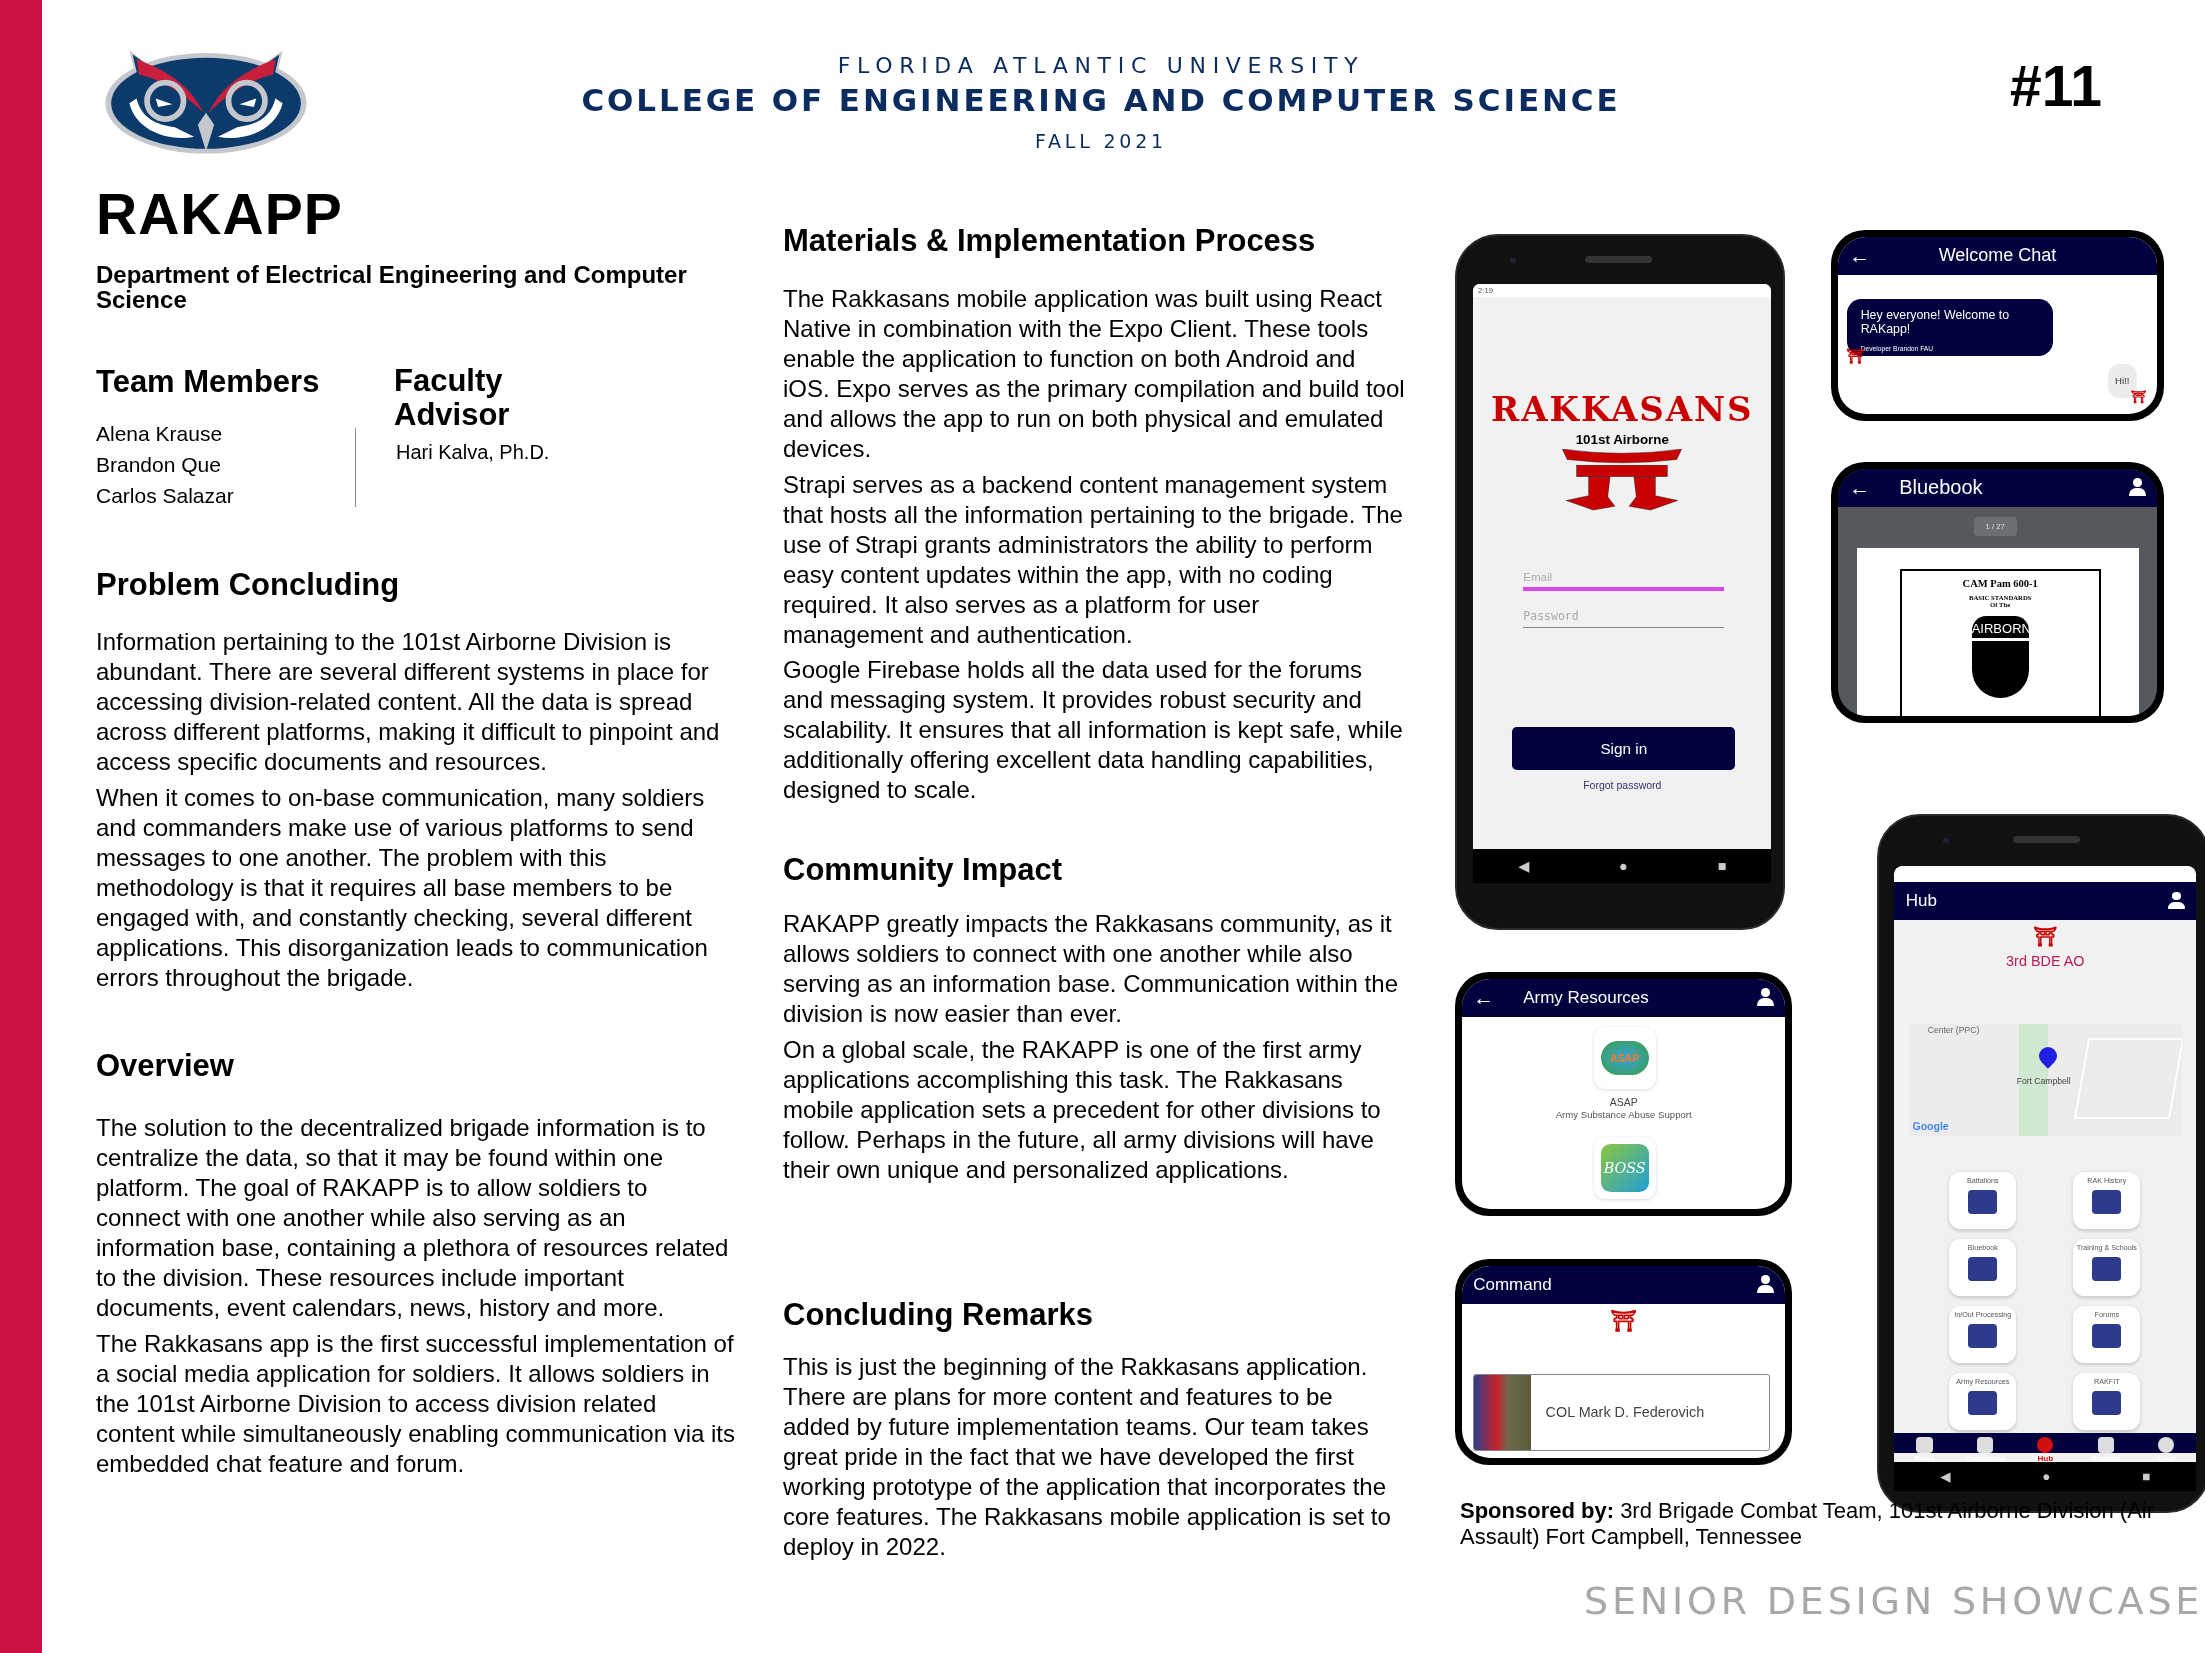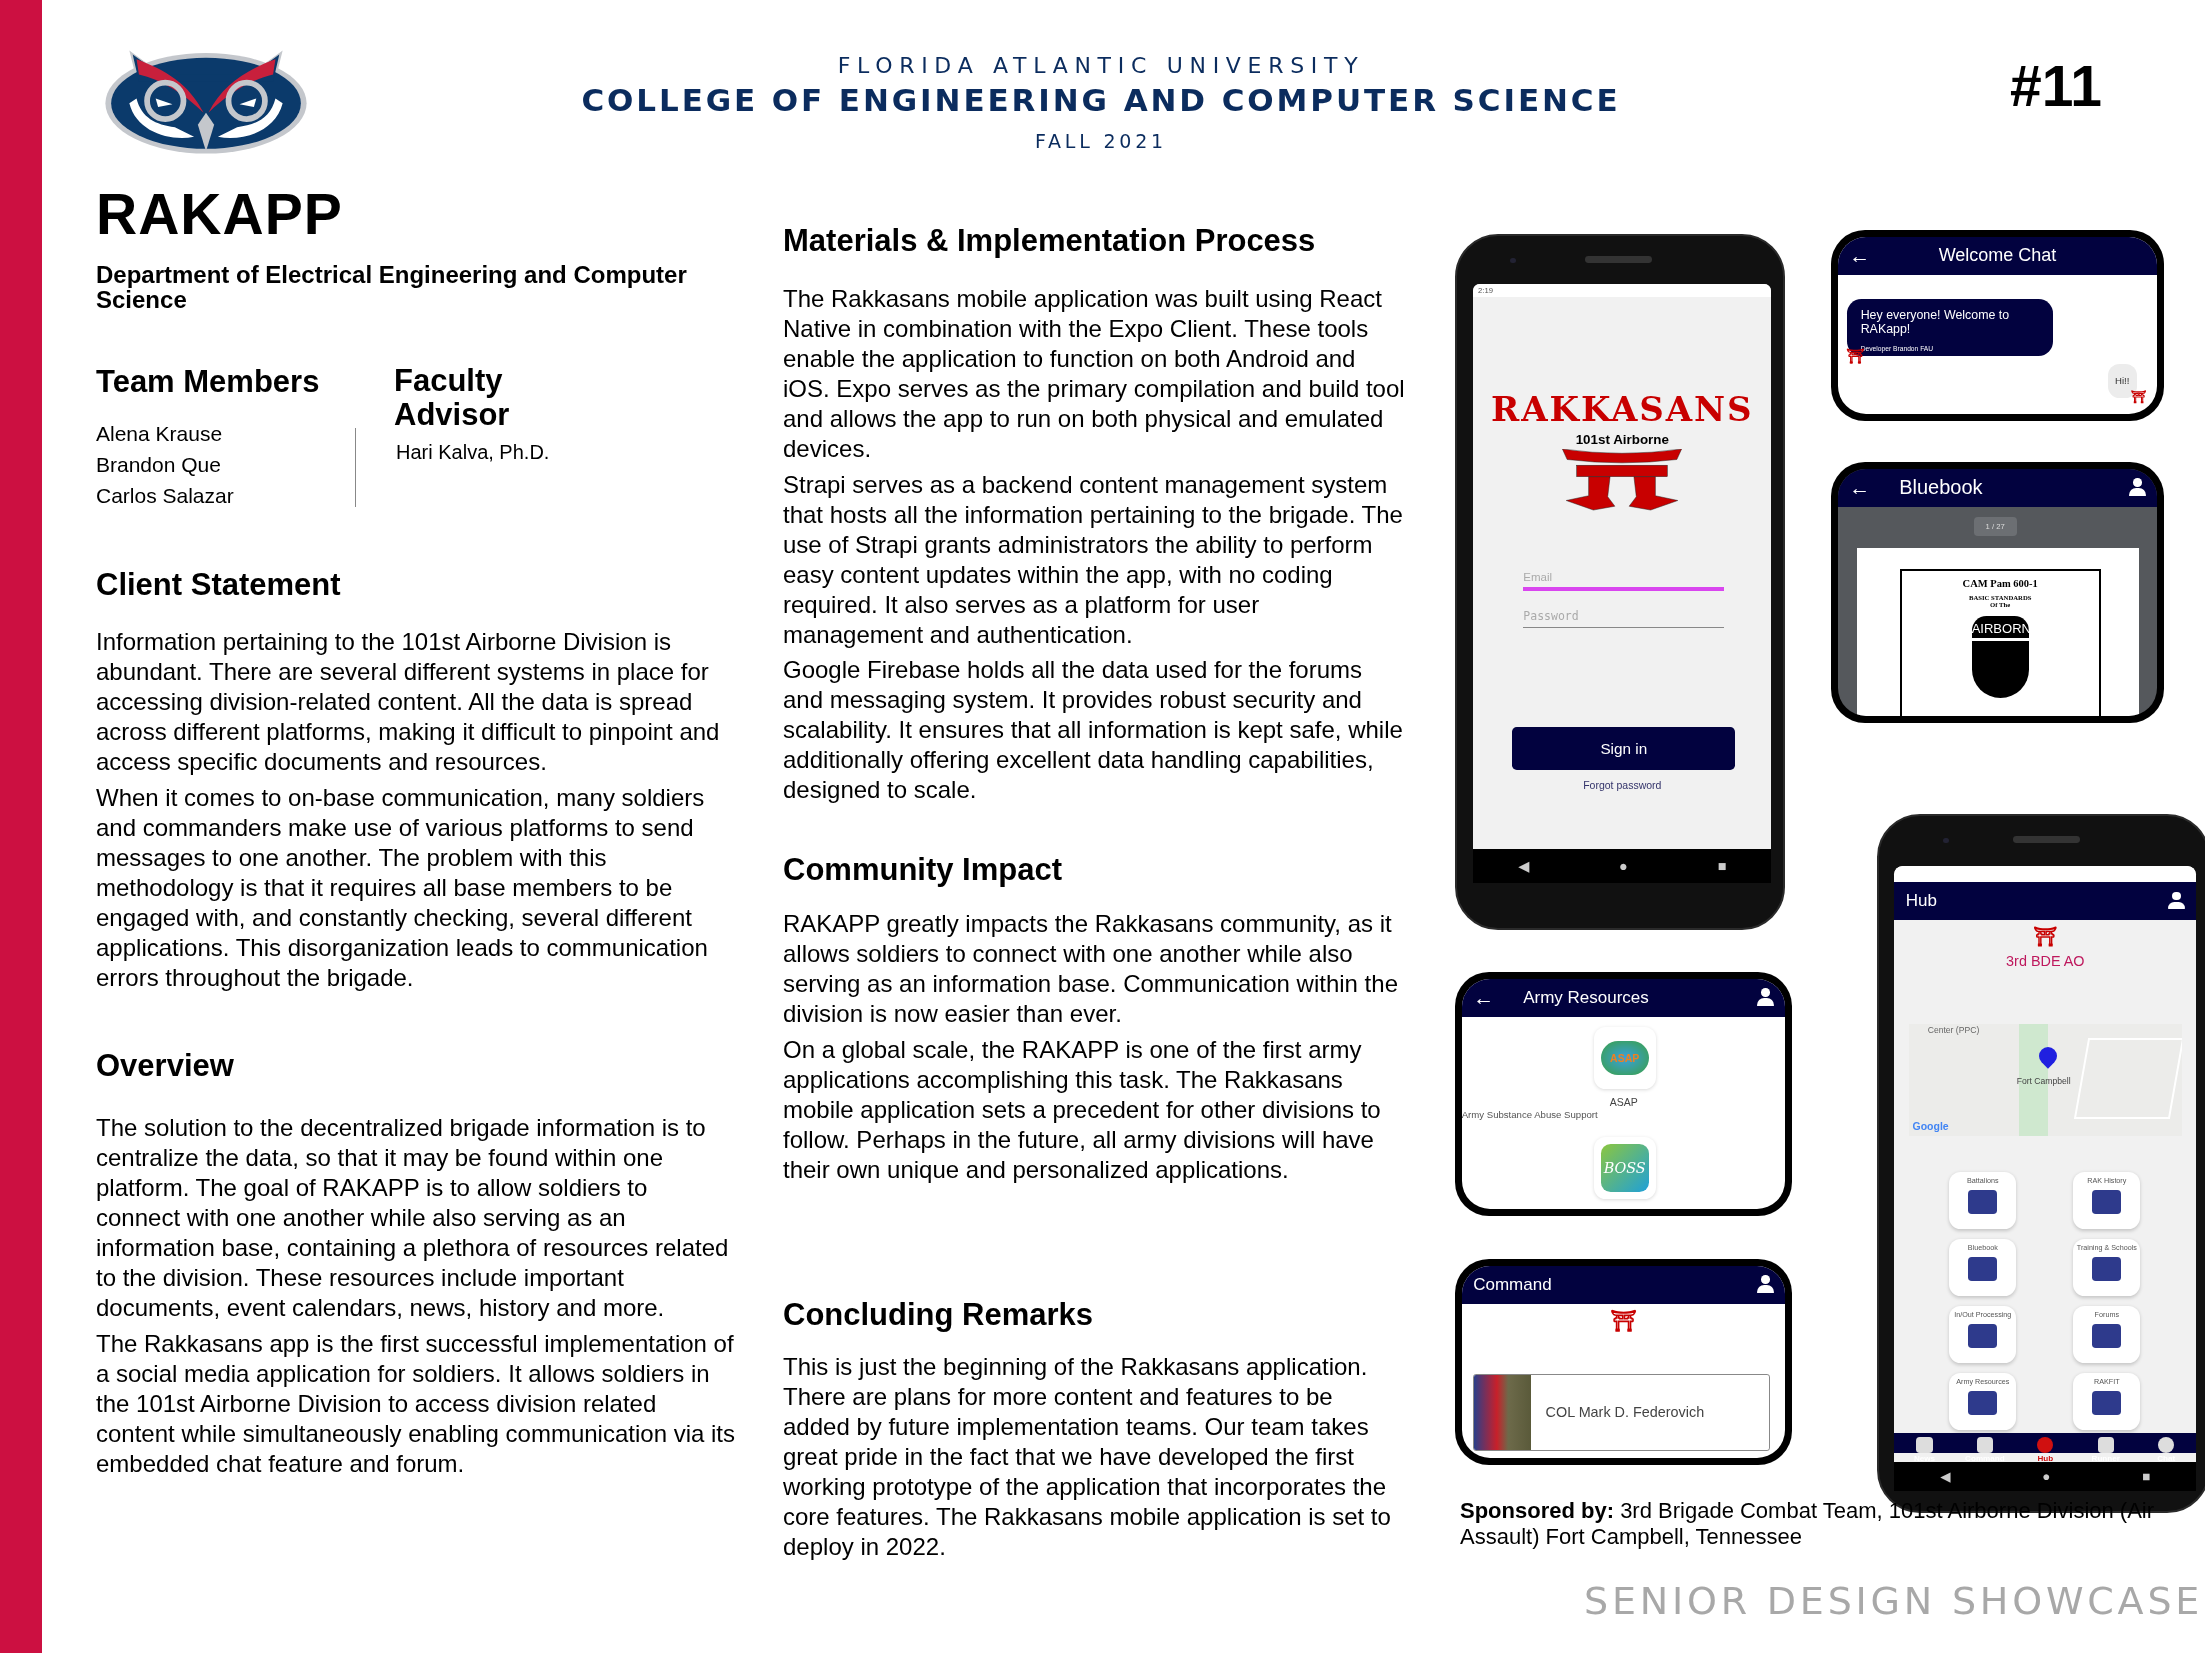--- a/index.html
+++ b/index.html
@@ -88,21 +88,21 @@
 <div class="abs h-team">Team Members</div>
 <div class="abs h-faculty">Faculty Advisor</div>
 <div class="abs members">
   <div>Alena Krause</div>
   <div>Brandon Que</div>
   <div>Carlos Salazar</div>
 </div>
 <div class="abs divider"></div>
 <div class="abs advisor">Hari Kalva, Ph.D.</div>
 
-<div class="abs col-left sec-h" style="top:567px;">Client Statement</div>
+<div class="abs col-left sec-h" style="top:567px;">Problem Concluding</div>
 <div class="abs col-left body-txt" style="top:627px;">
   <p>Information pertaining to the 101st Airborne Division is abundant. There are several different systems in place for accessing division-related content. All the data is spread across different platforms, making it difficult to pinpoint and access specific documents and resources.</p>
   <p>When it comes to on-base communication, many soldiers and commanders make use of various  platforms to send messages to one another. The problem with this methodology is that it requires all base members to be engaged with, and constantly checking, several different applications. This disorganization leads to communication errors throughout the brigade.</p>
 </div>
 
 <div class="abs col-left sec-h" style="top:1048px;">Overview</div>
 <div class="abs col-left body-txt" style="top:1113px;">
   <p>The solution to the decentralized brigade information is to centralize the data, so that it may be found within one platform. The goal of RAKAPP is to allow soldiers to connect with one another while also serving as an information base, containing a plethora of resources related to the division. These resources include important documents, event calendars, news, history and more.</p>
   <p>The Rakkasans app is the first successful implementation of a social media application for soldiers. It allows soldiers in the 101st Airborne Division to access division related content while simultaneously enabling communication via its embedded chat feature and forum.</p>
 </div>
@@ -243,21 +243,21 @@
       <span class="title-t" style="font-size:17px;">Army Resources</span>
       <span class="user">
           <span class="user-head"></span>
           <span class="user-body"></span>
         </span>
     </div>
     <div class="abs" style="left:132px; top:48px; width:62px; height:62px; background:#fff; border-radius:11.5px; box-shadow:0 1px 3.8px rgba(0,0,0,0.15); display:flex; align-items:center; justify-content:center;">
       <div style="width:48px; height:34px; background:radial-gradient(#3aa0e0,#3aa040); border-radius:19px; color:#f08020; font-weight:bold; font-size:10.5px; text-align:center; line-height:34px;">ASAP</div>
     </div>
     <div class="abs" style="left:0; top:117px; width:324px; text-align:center; font-size:10.5px; color:#444;">ASAP</div>
-    <div class="abs" style="left:0; top:130px; width:324px; font-size:9.6px; color:#555;">Army Substance Abuse Support</div>
+    <div class="abs" style="left:0; top:130px; width:324px; text-align:center; font-size:9.6px; color:#555;">Army Substance Abuse Support</div>
     <div class="abs" style="left:132px; top:158px; width:62px; height:62px; background:#fff; border-radius:11.5px; box-shadow:0 1px 3.8px rgba(0,0,0,0.15); display:flex; align-items:center; justify-content:center;">
       <div style="width:48px; height:48px; background:linear-gradient(135deg,#8cc63f,#1fa0d8); border-radius:9.6px; color:#fff; font-style:italic; font-size:14.4px; text-align:center; line-height:48px; font-family:'DejaVu Serif',serif;">BOSS</div>
     </div>
   </div>
 </div>
 
 <div class="abs card" style="left:1455px; top:1259px; width:337px; height:206px;">
   <div class="card-inner">
     <div class="appbar">
       <span class="title-t" style="font-size:17px;">Command</span>

